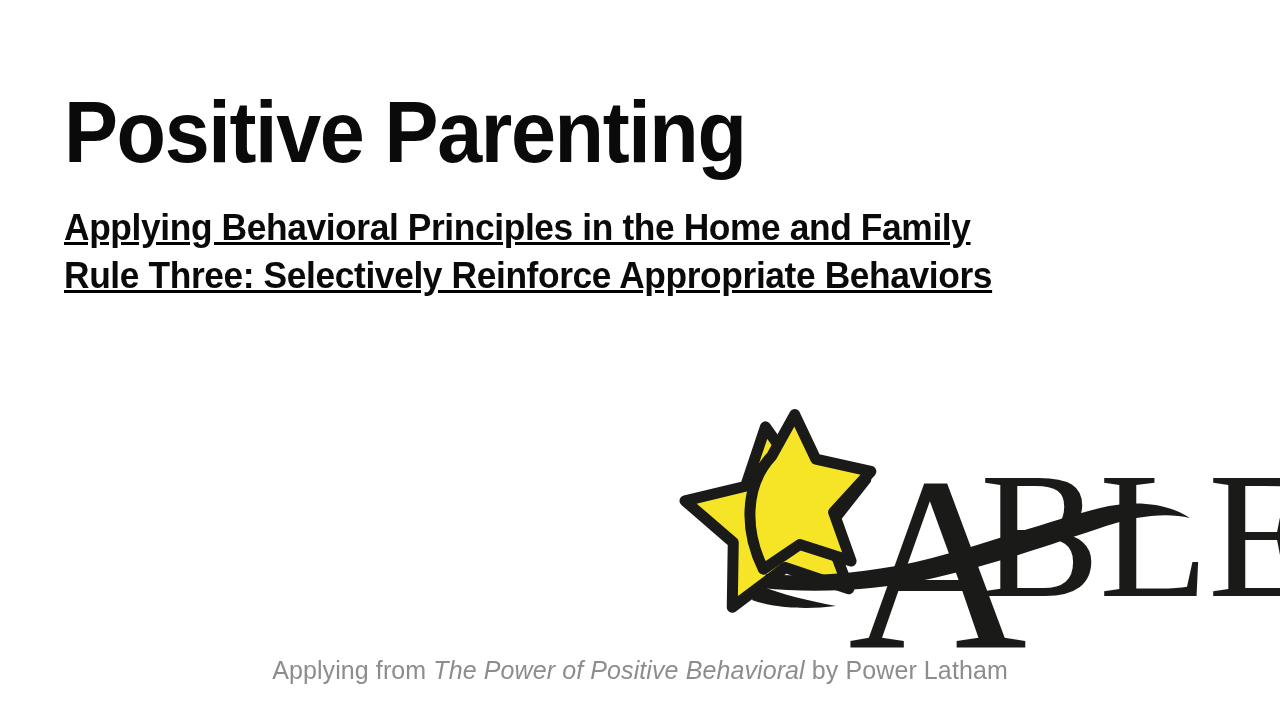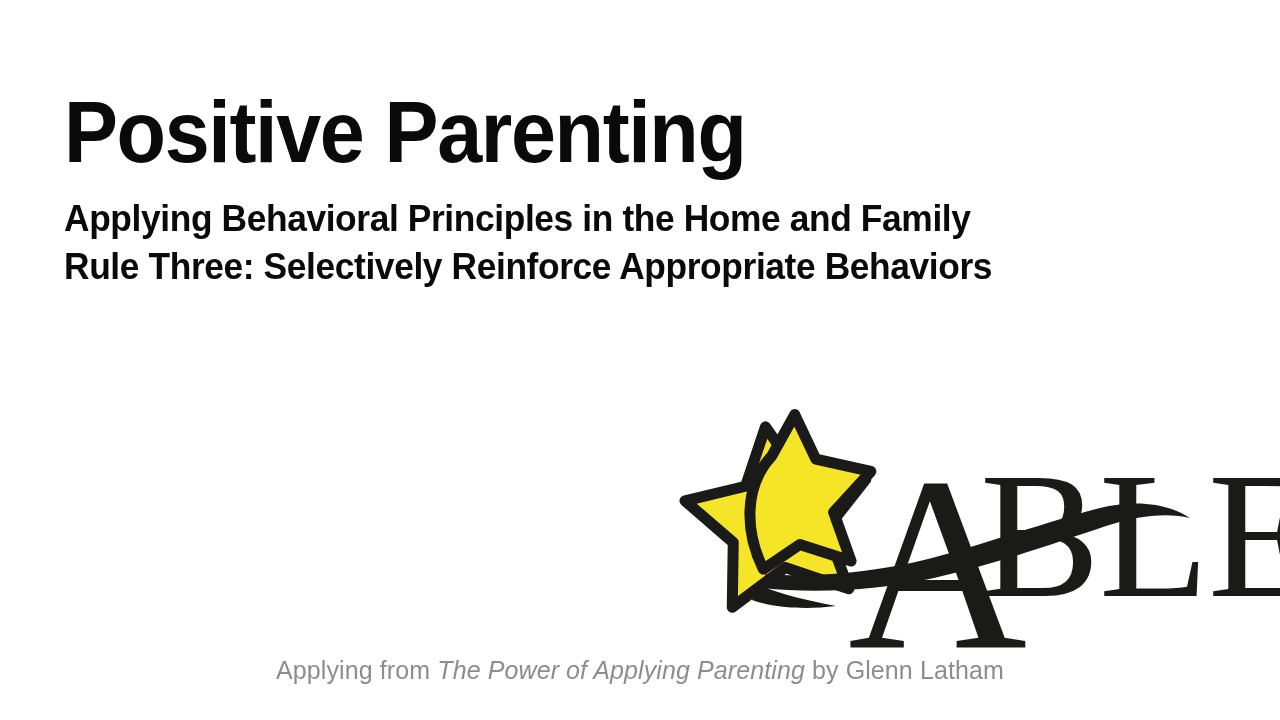--- a/index.html
+++ b/index.html
@@ -38,21 +38,22 @@
     line-height: 92px;
     letter-spacing: -1.5px;
     color: #0a0a0a;
     margin: 0;
     white-space: nowrap;
     transform: scaleX(0.92);
     transform-origin: left center;
   }
 
   #subtitle-block {
-    margin-top: 17px;
+    margin-top: 26px;
+    text-decoration: underline;
   }
 
   .subtitle-line {
     font-family: "Liberation Sans", sans-serif;
     font-weight: bold;
     font-size: 37px;
     line-height: 48px;
     letter-spacing: -0.4px;
     color: #0a0a0a;
     white-space: nowrap;
@@ -162,17 +163,17 @@
         <path d="M 86 184
                  C 108 192, 140 194, 170 190
                  C 140 184, 112 178, 92 168
                  Z" fill="#1a1a18"></path>
       </g>
     </svg>
   </div>
 
   <div id="footer">
     <div id="attribution">
-      <span class="seg">Applying from </span><span class="seg book-title">The Power of Applying Parenting</span><span class="seg"> by Glenn Latham</span>
+      <span class="seg">Applying from </span><span class="seg book-title">The Power of Positive Behavioral</span><span class="seg"> by Power Latham</span>
     </div>
   </div>
 
 </div>
 
 </body></html>

